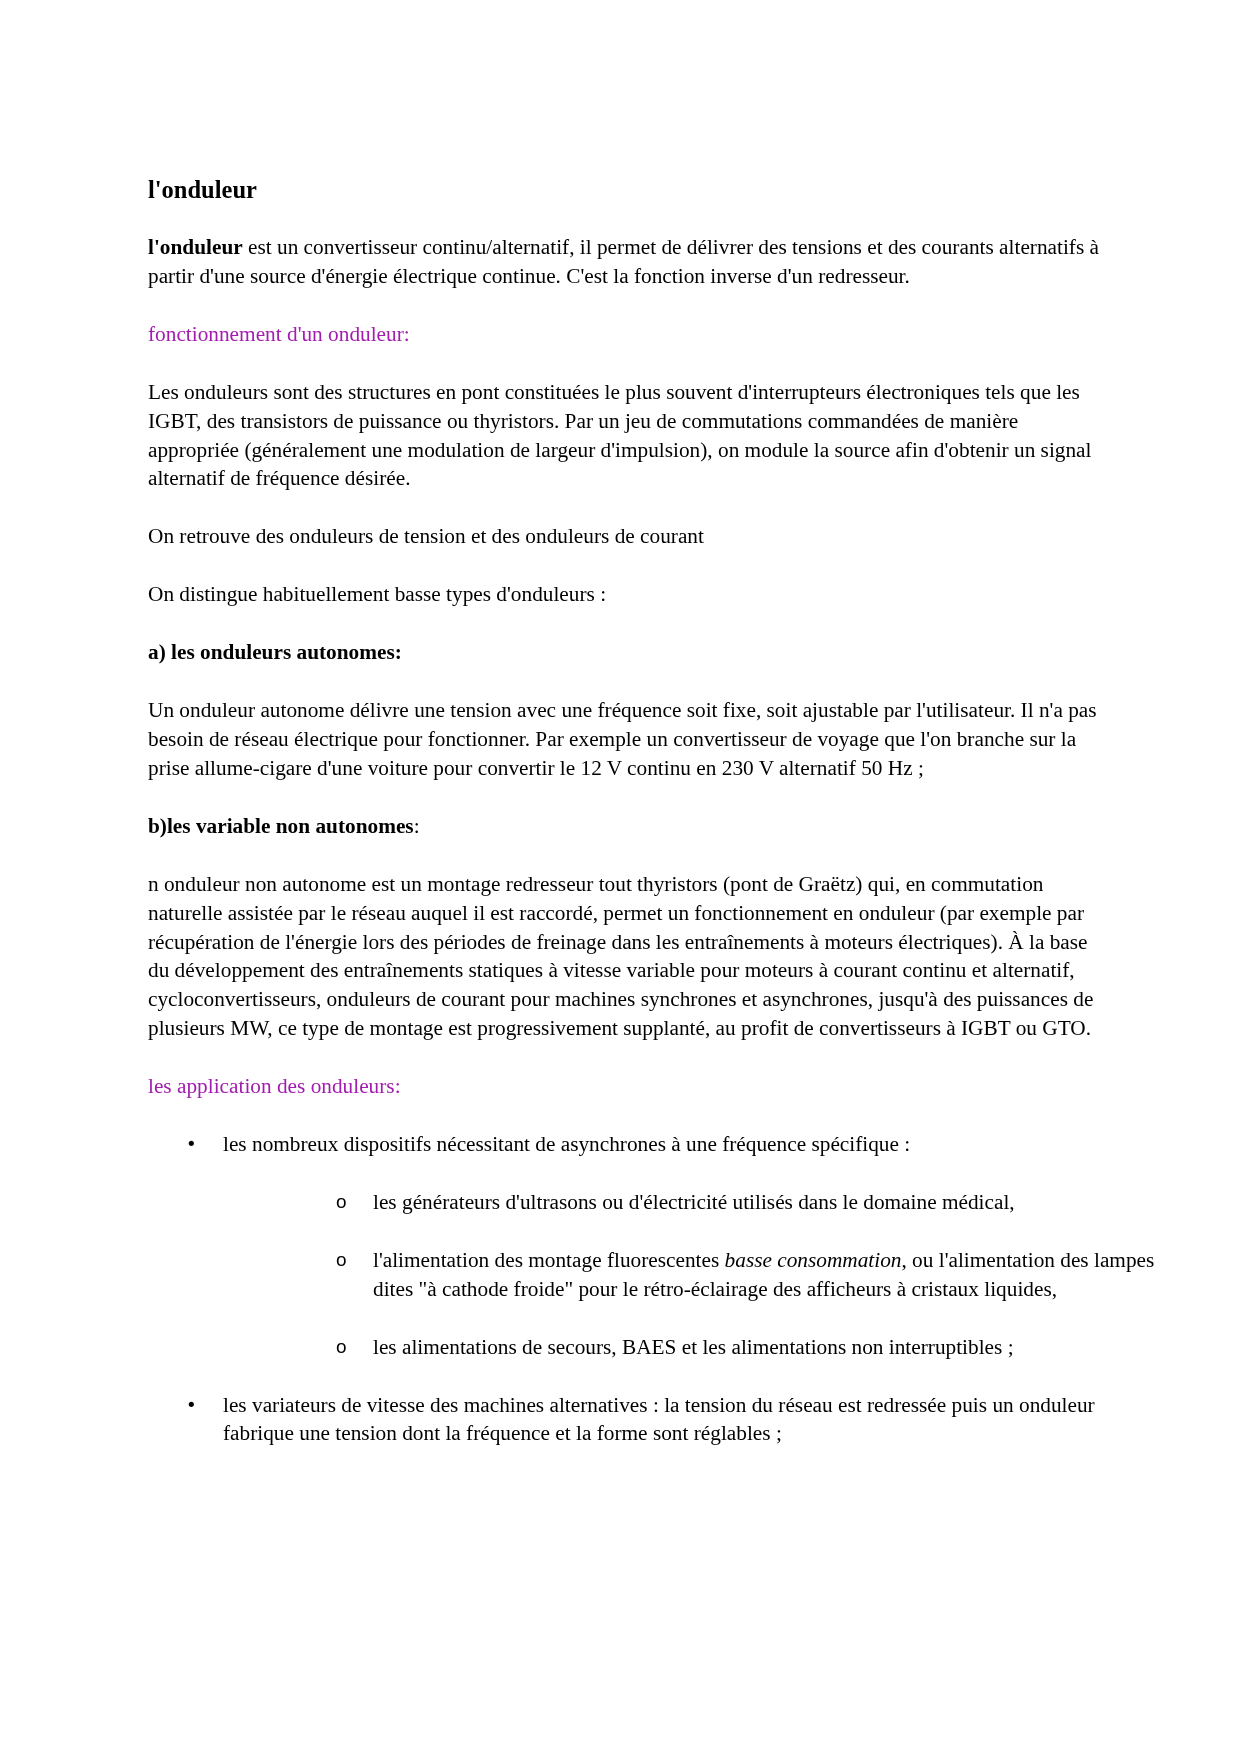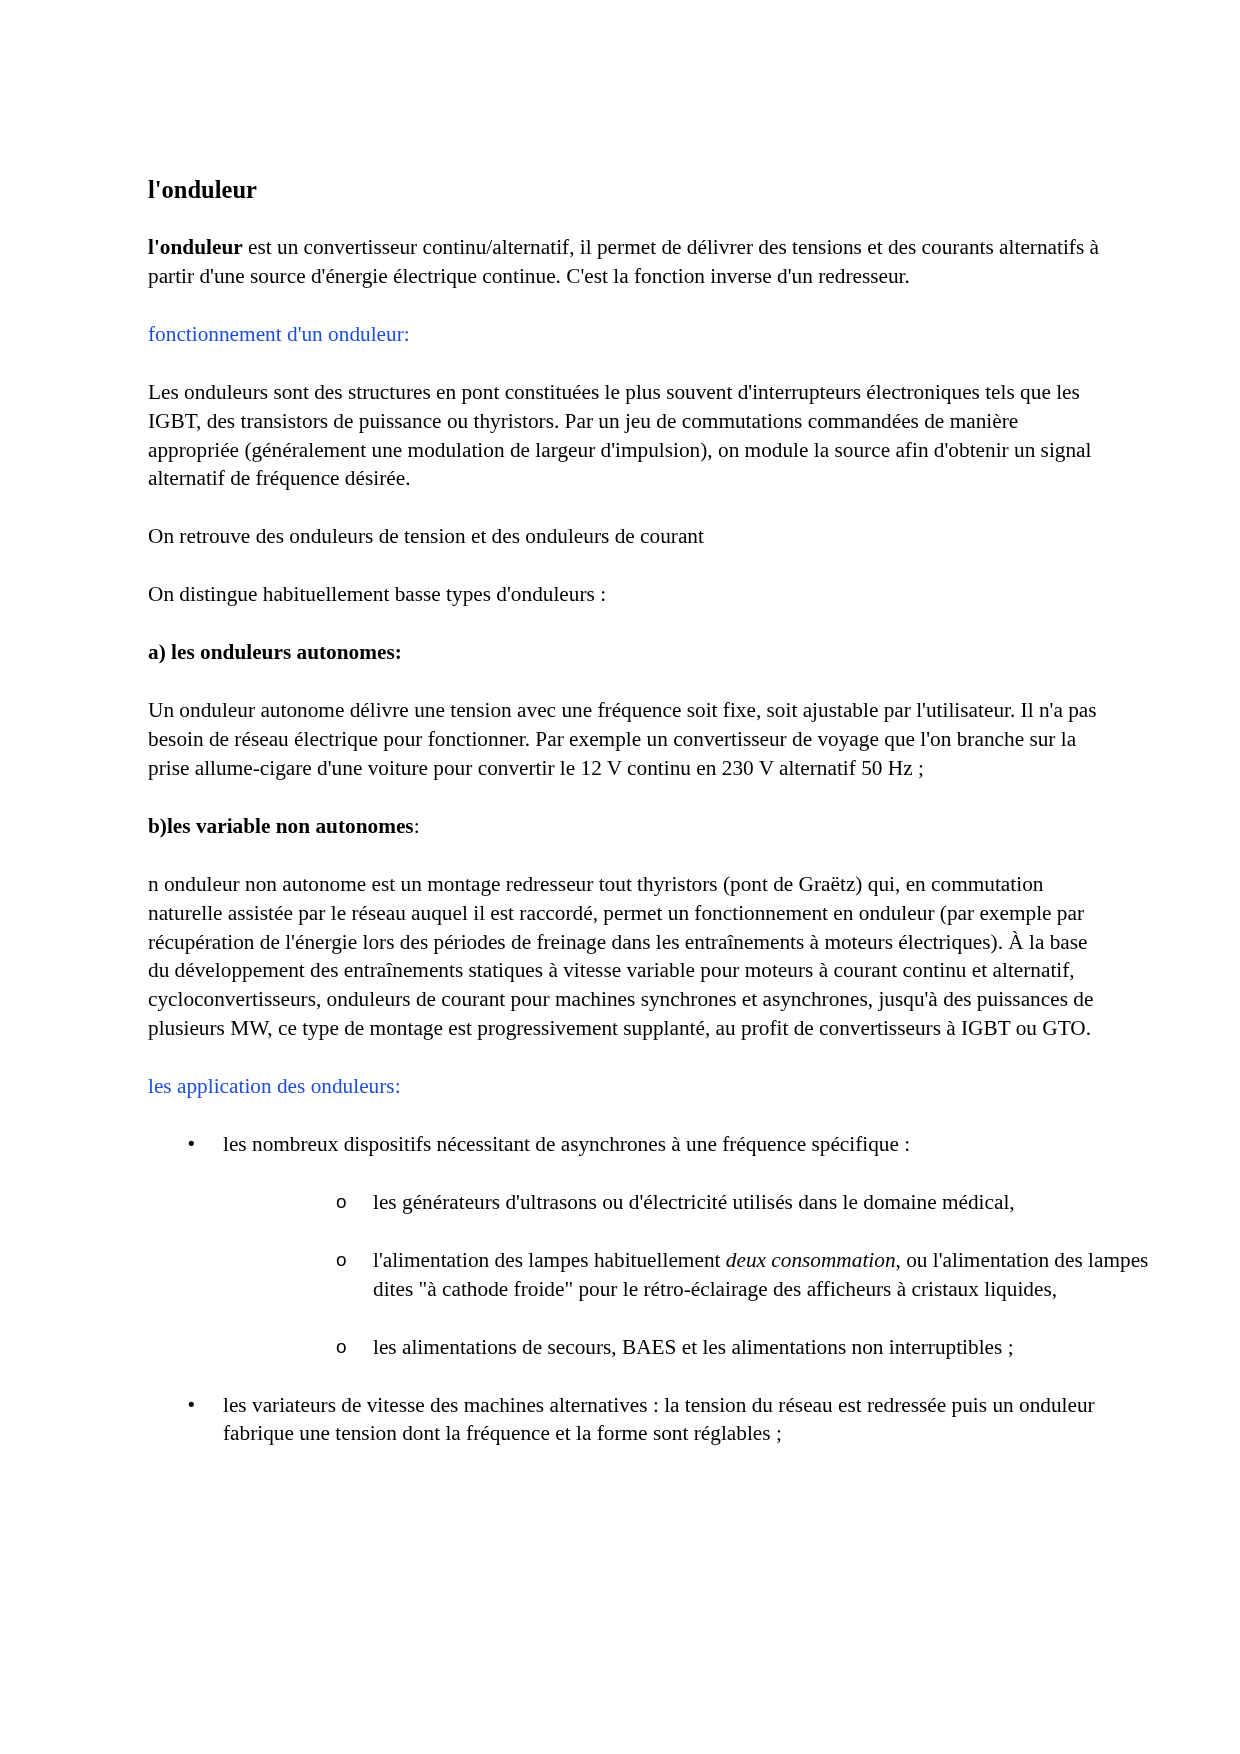--- a/index.html
+++ b/index.html
@@ -3,21 +3,21 @@
 <meta charset="utf-8">
 <style>
   html, body { margin: 0; padding: 0; background: #ffffff; }
   body { width: 1240px; height: 1754px; position: relative; overflow: hidden; }
   .page {
     position: absolute; left: 148px; top: 175px; width: 960px;
     font-family: "Liberation Serif", serif; font-size: 21.3px; line-height: 28.9px; color: #000;
   }
   .title { font-size: 24.5px; font-weight: bold; margin: 0 0 28px 0; line-height: 30px; }
   p { margin: 0 0 29px 0; }
-  .red { color: #1d4ed8; }
+  .red { color: #a21caf; }
   .b { font-weight: bold; }
   ul.l1 { list-style: none; margin: 0; padding: 0; }
   ul.l1 > li { position: relative; padding-left: 75px; margin-bottom: 29px; }
   ul.l1 > li > .bullet {
     position: absolute; left: 38px; top: 0; font-family: "DejaVu Sans", sans-serif; font-size: 18px;
   }
   ul.l2 { list-style: none; margin: 29px 0 0 0; padding: 0; }
   ul.l2 > li { position: relative; padding-left: 75px; margin-left: -0px; margin-bottom: 29px; left: 75px; width: 790px; }
   ul.l2 > li:last-child { margin-bottom: 0; }
   ul.l2 > li > .sub-bullet {
@@ -57,21 +57,21 @@
     <li>
       <span class="bullet">•</span>
       <span class="l1-text">les nombreux dispositifs nécessitant de asynchrones à une fréquence spécifique :</span>
       <ul class="l2">
         <li>
           <span class="sub-bullet">o</span>
           <span class="li-text">les générateurs d'ultrasons ou d'électricité utilisés dans le domaine médical,</span>
         </li>
         <li>
           <span class="sub-bullet">o</span>
-          <span class="li-text"><span>l'alimentation des lampes habituellement </span><em>deux consommation</em><span>, ou l'alimentation des lampes dites "à cathode froide" pour le rétro-éclairage des afficheurs à cristaux liquides,</span></span>
+          <span class="li-text"><span>l'alimentation des montage fluorescentes </span><em>basse consommation</em><span>, ou l'alimentation des lampes dites "à cathode froide" pour le rétro-éclairage des afficheurs à cristaux liquides,</span></span>
         </li>
         <li>
           <span class="sub-bullet">o</span>
           <span class="li-text">les alimentations de secours, BAES et les alimentations non interruptibles ;</span>
         </li>
       </ul>
     </li>
     <li>
       <span class="bullet">•</span>
       <span class="l1-text">les variateurs de vitesse des machines alternatives : la tension du réseau est redressée puis un onduleur fabrique une tension dont la fréquence et la forme sont réglables ;</span>

